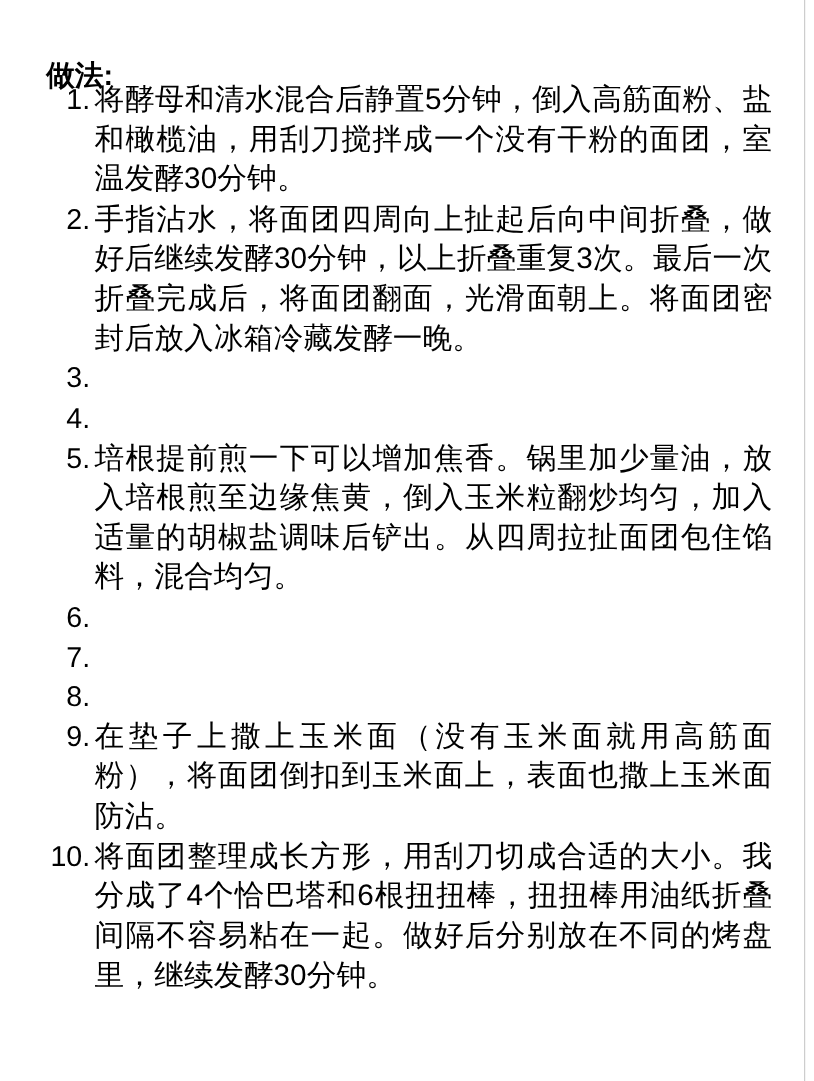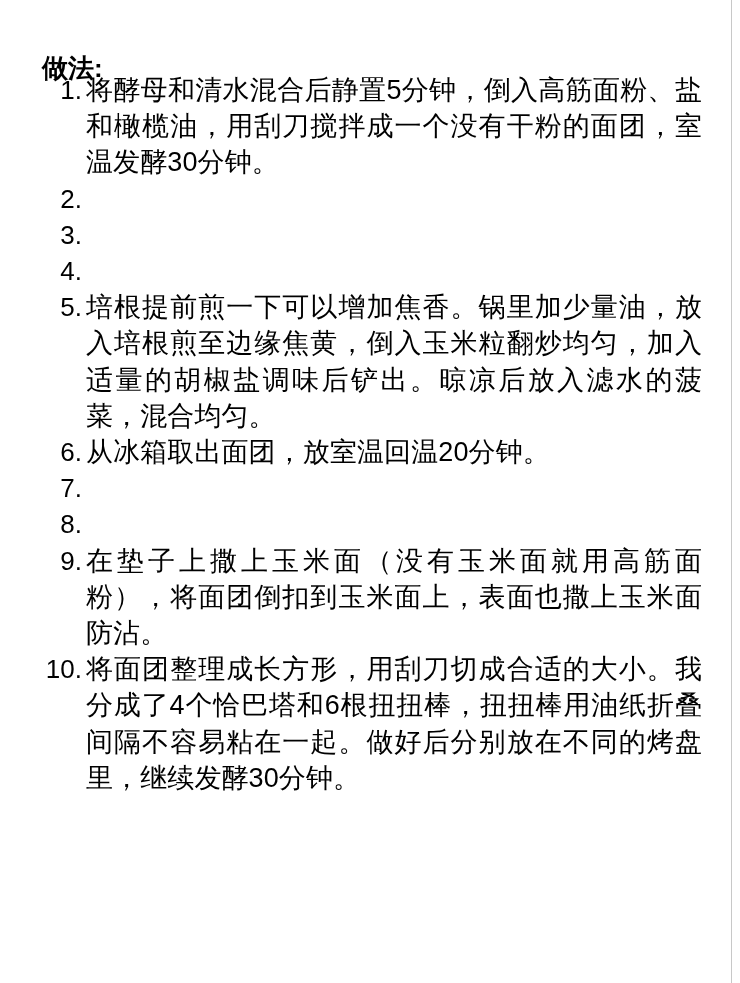--- a/index.html
+++ b/index.html
@@ -100,38 +100,38 @@
 
   <ol class="steps-list">
 
     <li class="step-item">
       <span class="step-number">1.</span>
       <span class="step-text">将酵母和清水混合后静置5分钟，倒入高筋面粉、盐和橄榄油，用刮刀搅拌成一个没有干粉的面团，室温发酵30分钟。</span>
     </li>
 
     <li class="step-item">
       <span class="step-number">2.</span>
+      <span class="step-text">手指沾水，将面团四周向上扯起后向中间折叠，做好后继续发酵30分钟，以上折叠重复3次。最后一次折叠完成后，将面团翻面，光滑面朝上。将面团密封后放入冰箱冷藏发酵一晚。</span>
     </li>
 
     <li class="step-item">
       <span class="step-number">3.</span>
     </li>
 
     <li class="step-item">
       <span class="step-number">4.</span>
     </li>
 
     <li class="step-item">
       <span class="step-number">5.</span>
-      <span class="step-text">培根提前煎一下可以增加焦香。锅里加少量油，放入培根煎至边缘焦黄，倒入玉米粒翻炒均匀，加入适量的胡椒盐调味后铲出。晾凉后放入滤水的菠菜，混合均匀。</span>
+      <span class="step-text">培根提前煎一下可以增加焦香。锅里加少量油，放入培根煎至边缘焦黄，倒入玉米粒翻炒均匀，加入适量的胡椒盐调味后铲出。从四周拉扯面团包住馅料，混合均匀。</span>
     </li>
 
     <li class="step-item">
       <span class="step-number">6.</span>
-      <span class="step-text">从冰箱取出面团，放室温回温20分钟。</span>
     </li>
 
     <li class="step-item">
       <span class="step-number">7.</span>
     </li>
 
     <li class="step-item">
       <span class="step-number">8.</span>
     </li>
 

